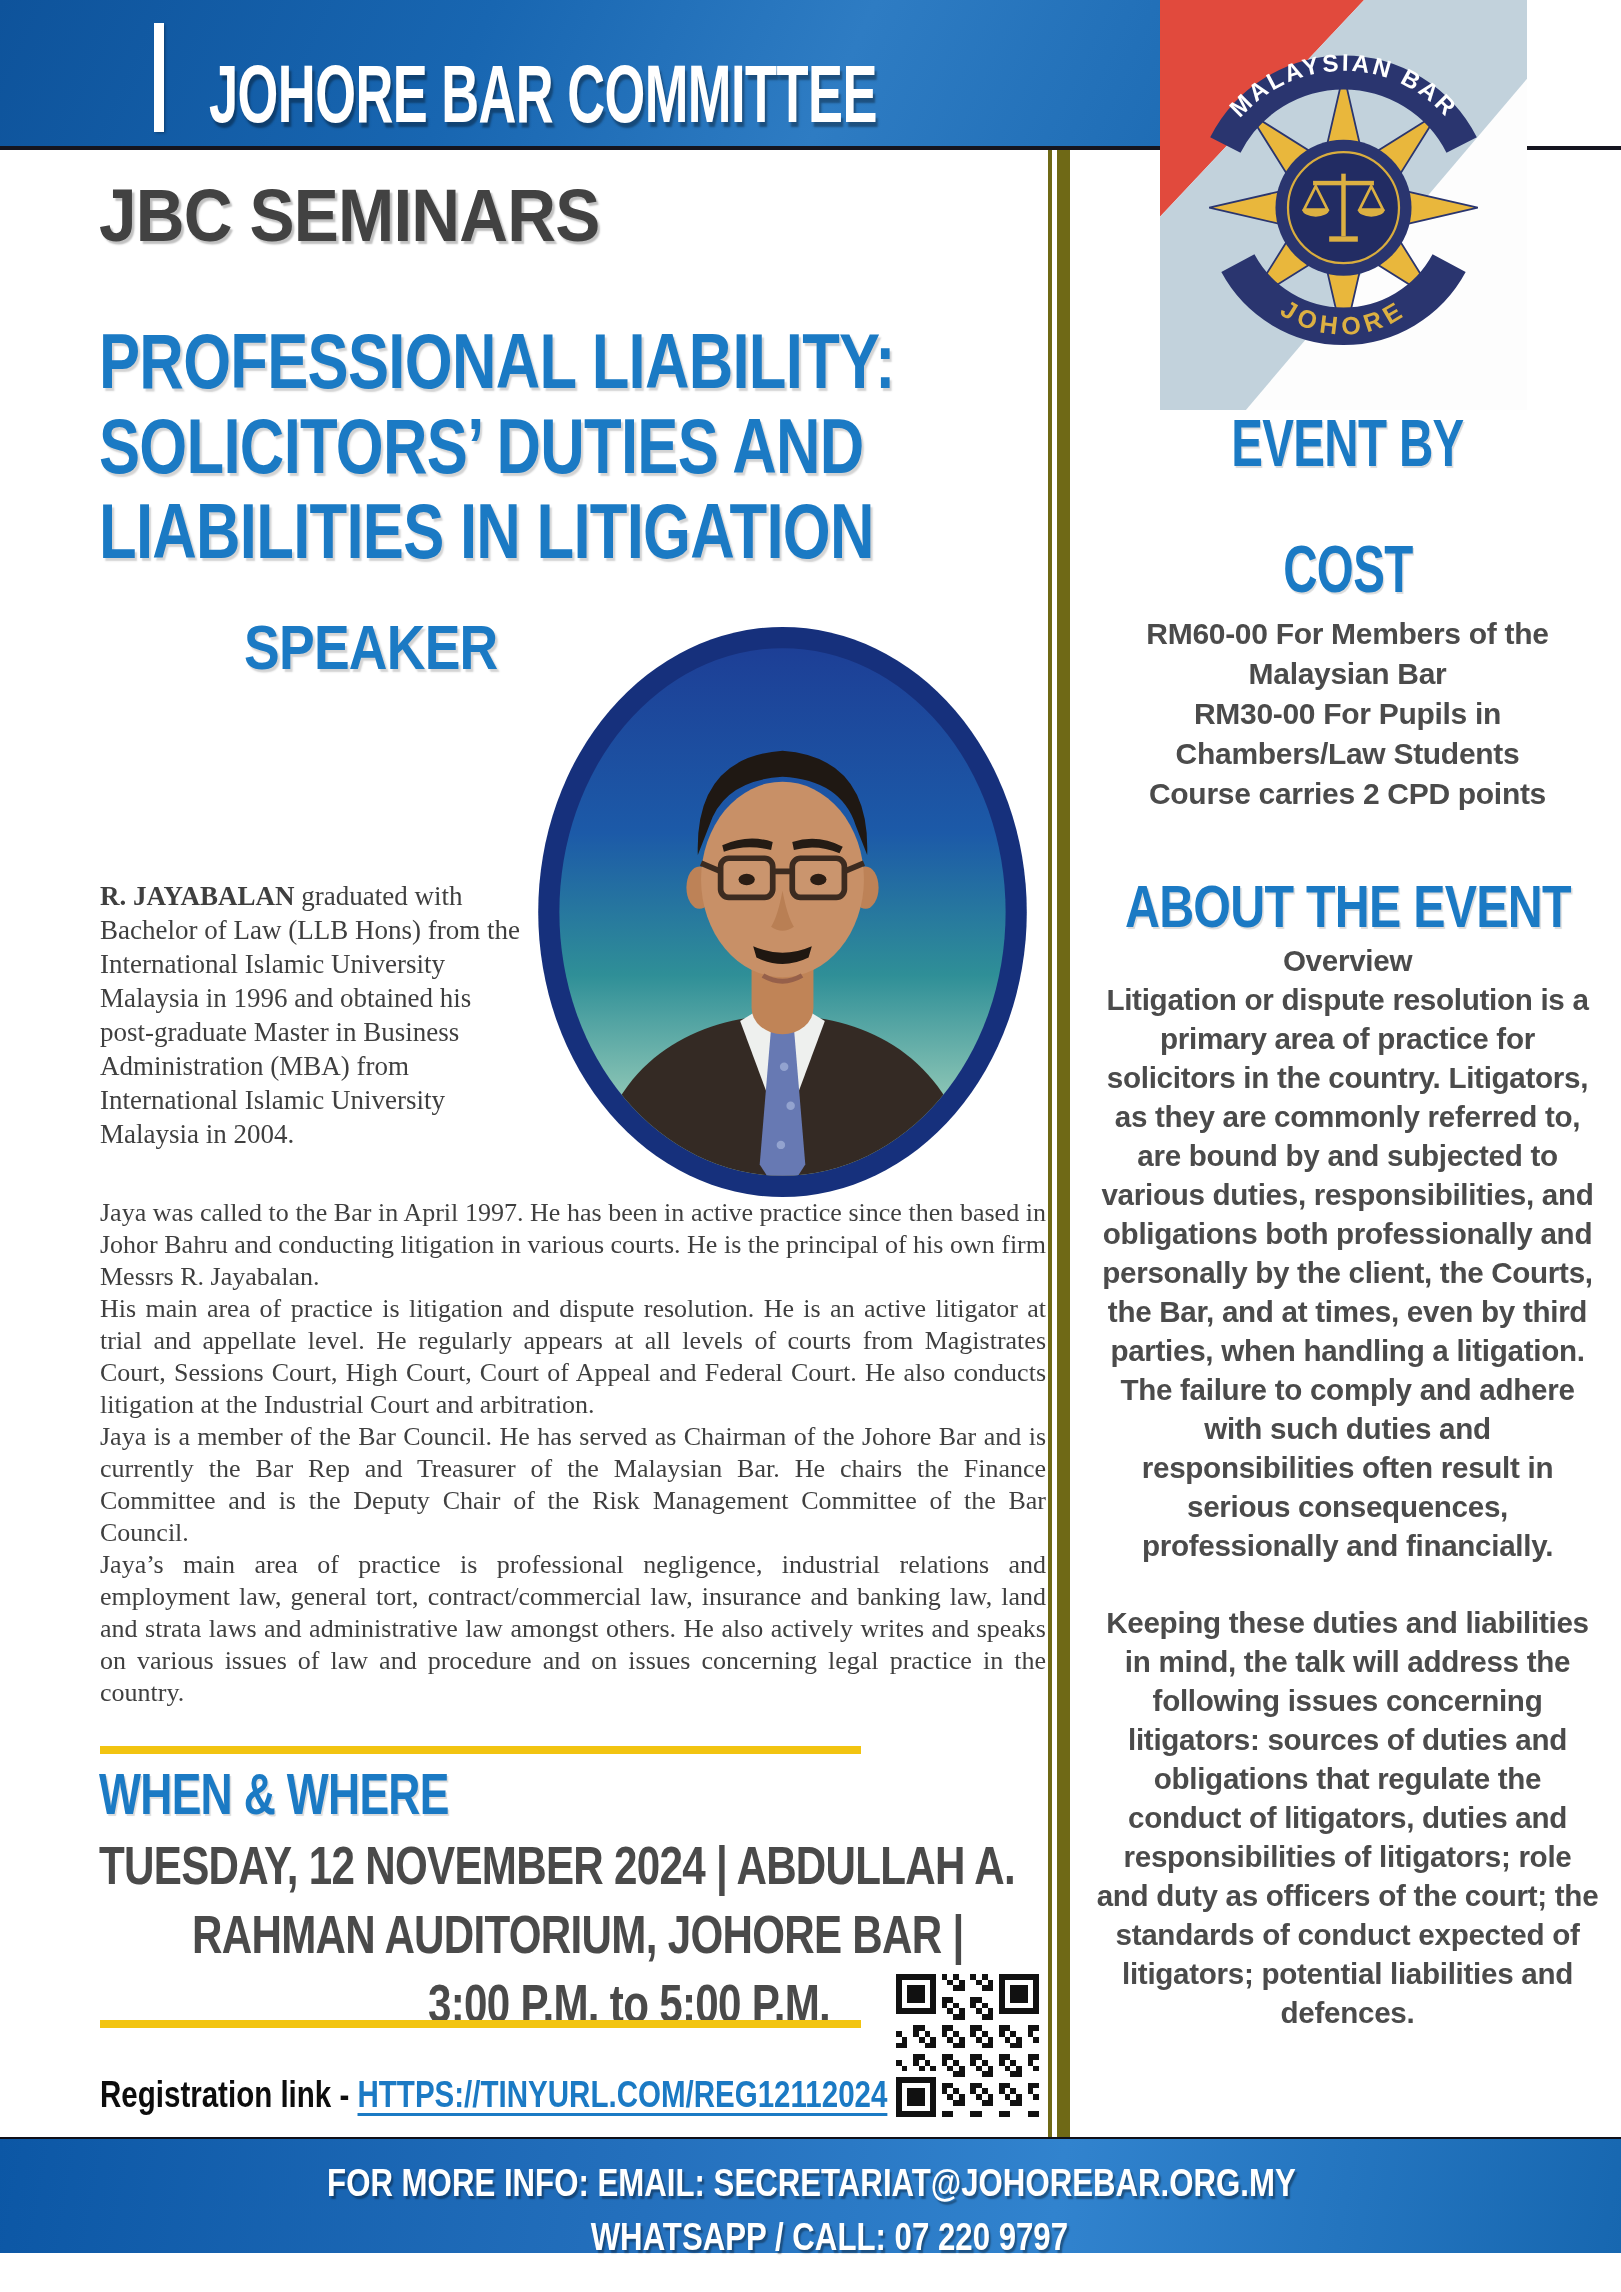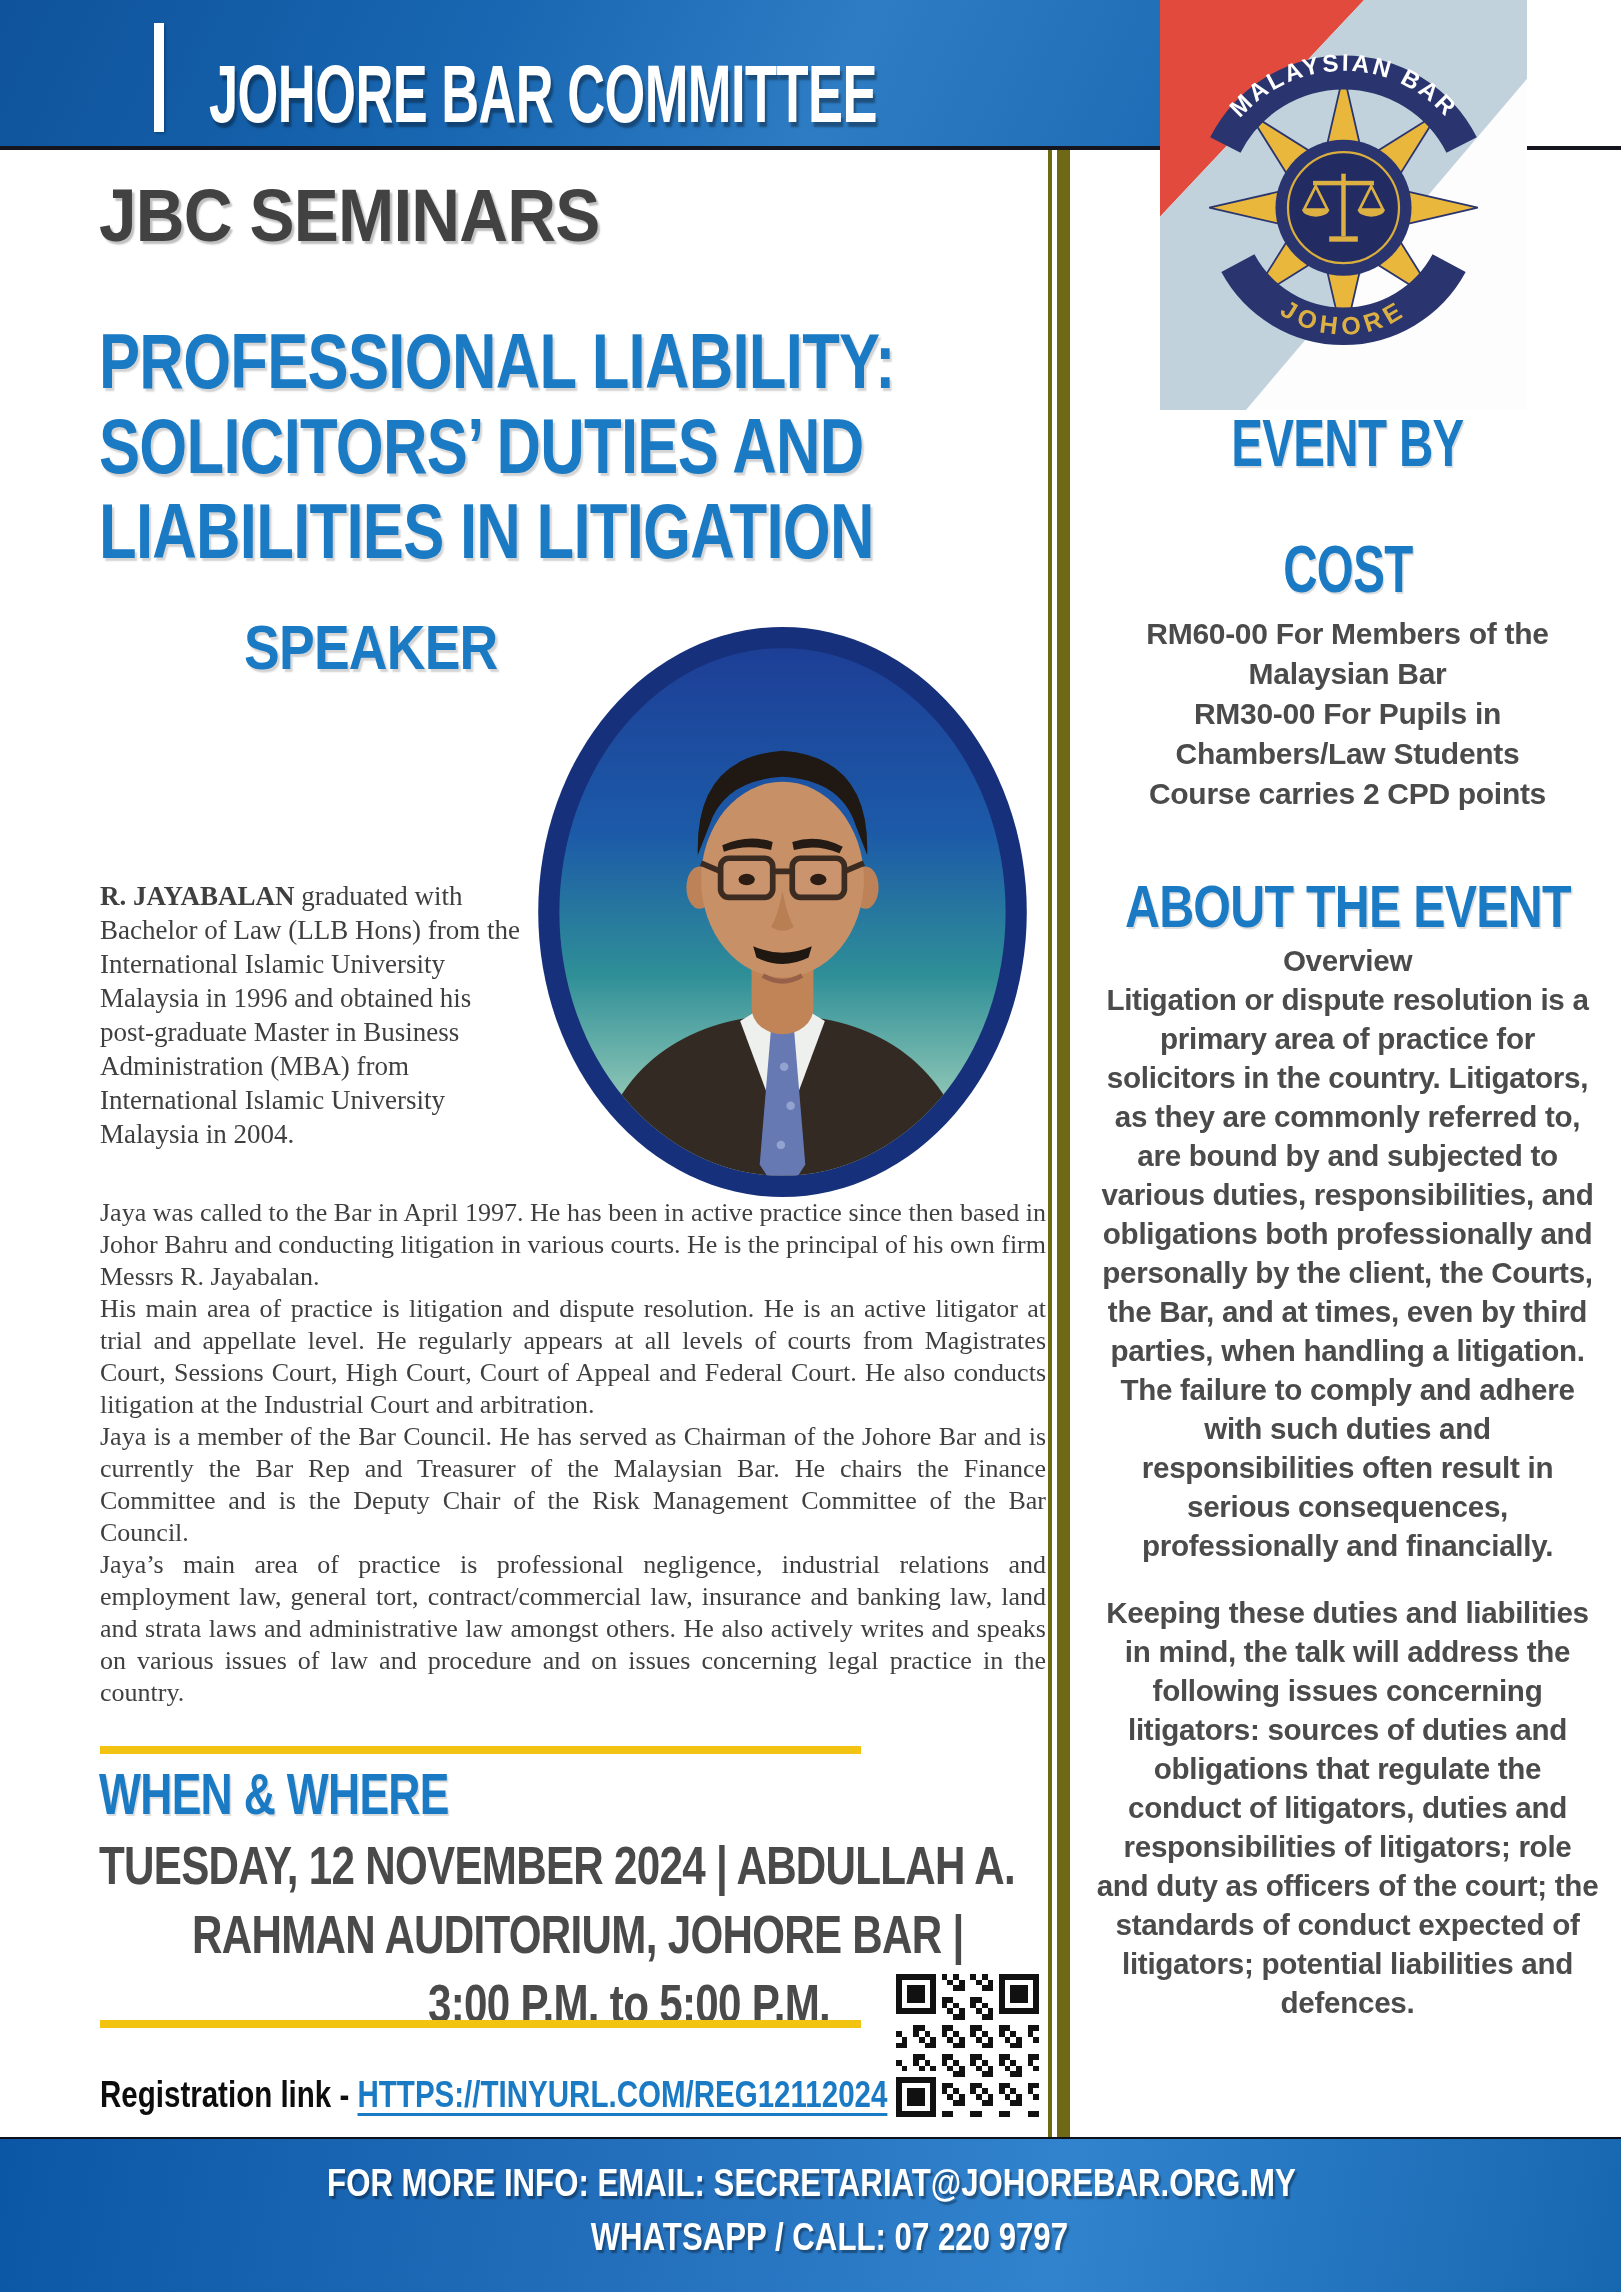--- a/index.html
+++ b/index.html
@@ -58,24 +58,24 @@
   .logo-box svg{width:100%;height:100%;display:block;}
   .rc-h{font-size:66px;font-weight:800;color:#1b7ac4;letter-spacing:-0.9px;margin:0;
         text-shadow:1.8px 1.8px 0.9px rgba(80,80,80,.2);}
   .rc-h.eventby{margin-top:-5.4px;}
   .rc-h.cost{margin-top:50px;}
   .rc-h.about{margin-top:59px;font-size:59px;}
   .rc-text{font-size:30px;font-weight:700;line-height:40px;color:#4b4b4b;letter-spacing:-0.3px;padding:0 25px;}
   .rc-text.event{margin-top:5.4px;}
   .rc-text.costlines{margin-top:7.2px;}
   .about-body{font-size:29.6px;font-weight:700;line-height:39px;color:#4b4b4b;letter-spacing:-0.3px;padding:0 23px;}
-  .about-body .p2{margin-top:28px;}
-
-  
-  .footer{left:0;top:2137px;width:1622px;height:156px;border-top:2.7px solid #101018;box-sizing:border-box;
+  .about-body .p2{margin-top:38px;}
+
+  
+  .footer{left:0;top:2137px;width:1622px;height:116px;border-top:2.7px solid #101018;box-sizing:border-box;
           background:linear-gradient(100deg,#0c57a5 0%,#2470bd 40%,#3183ce 65%,#1767b0 100%);
           text-align:center;color:#fff;}
   .footer .l1{margin-top:21.5px;font-size:39px;font-weight:800;text-shadow:2.7px 2.7px 1.8px rgba(0,0,0,.35);}
   .footer .l2{margin-top:10.7px;font-size:39px;font-weight:800;text-shadow:2.7px 2.7px 1.8px rgba(0,0,0,.35);padding-left:36px;}
 </style>
 </head>
 <body>
 
 <div class="abs header">
   <div class="abs header-accent"></div>

